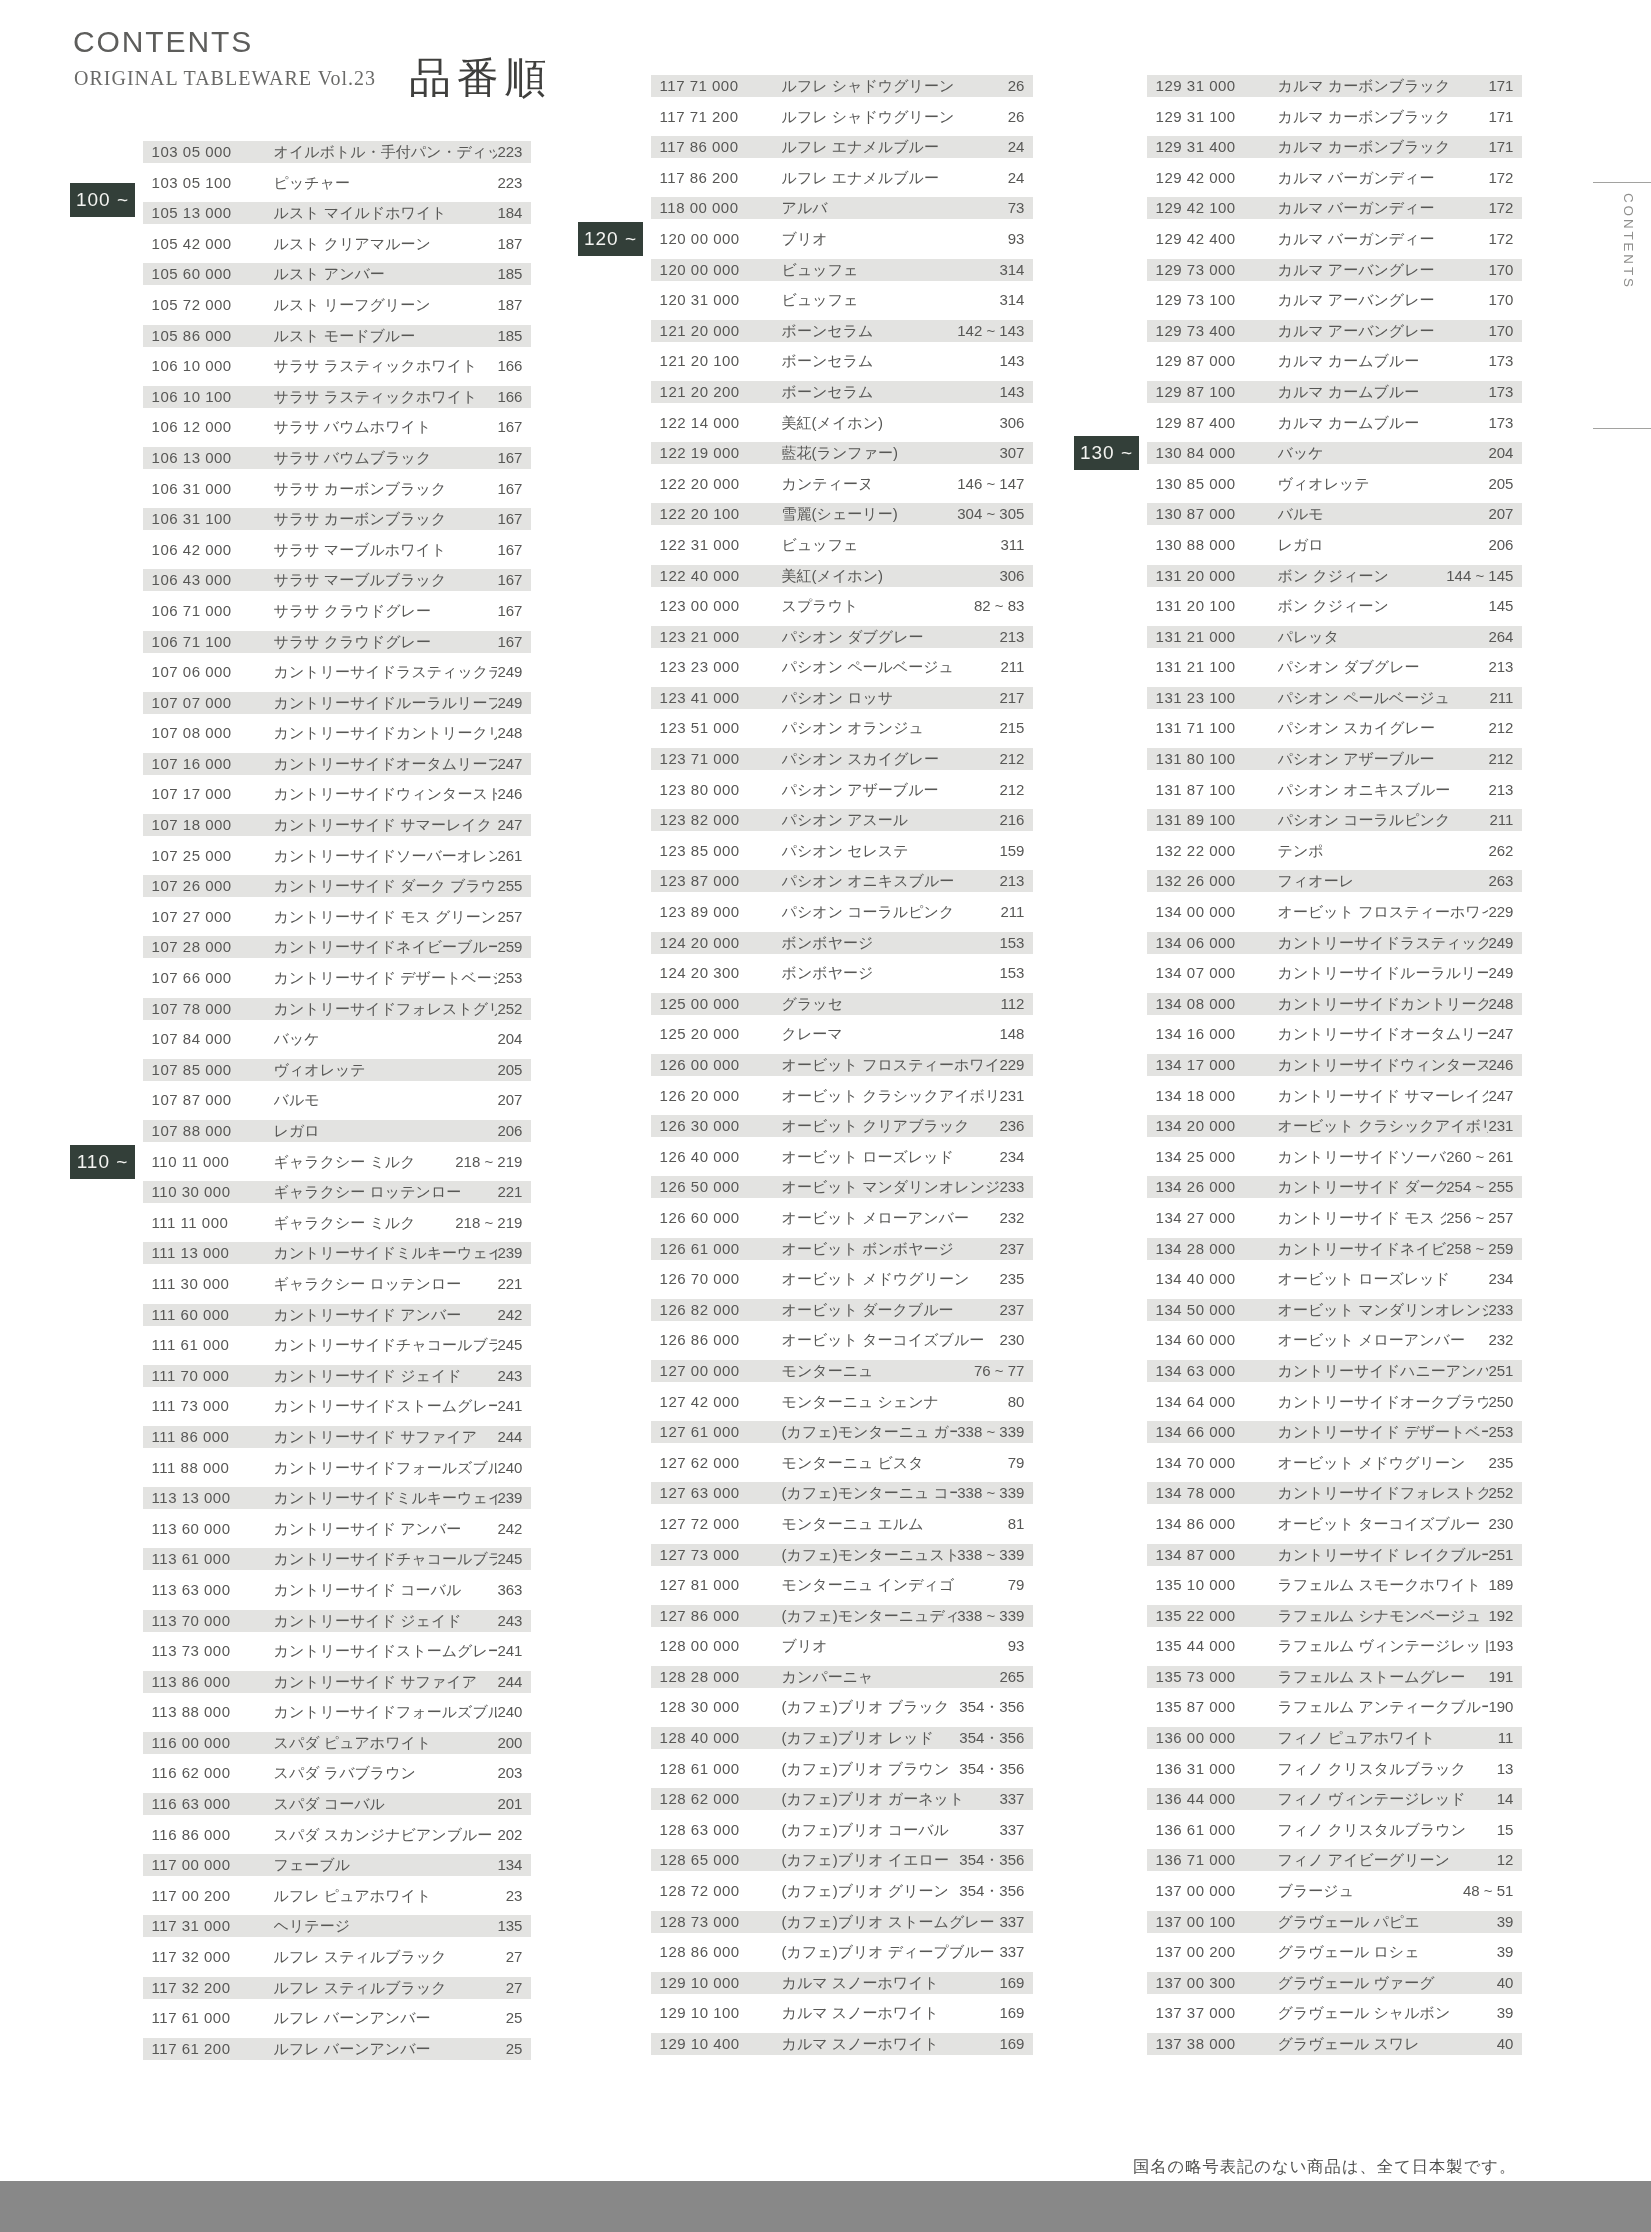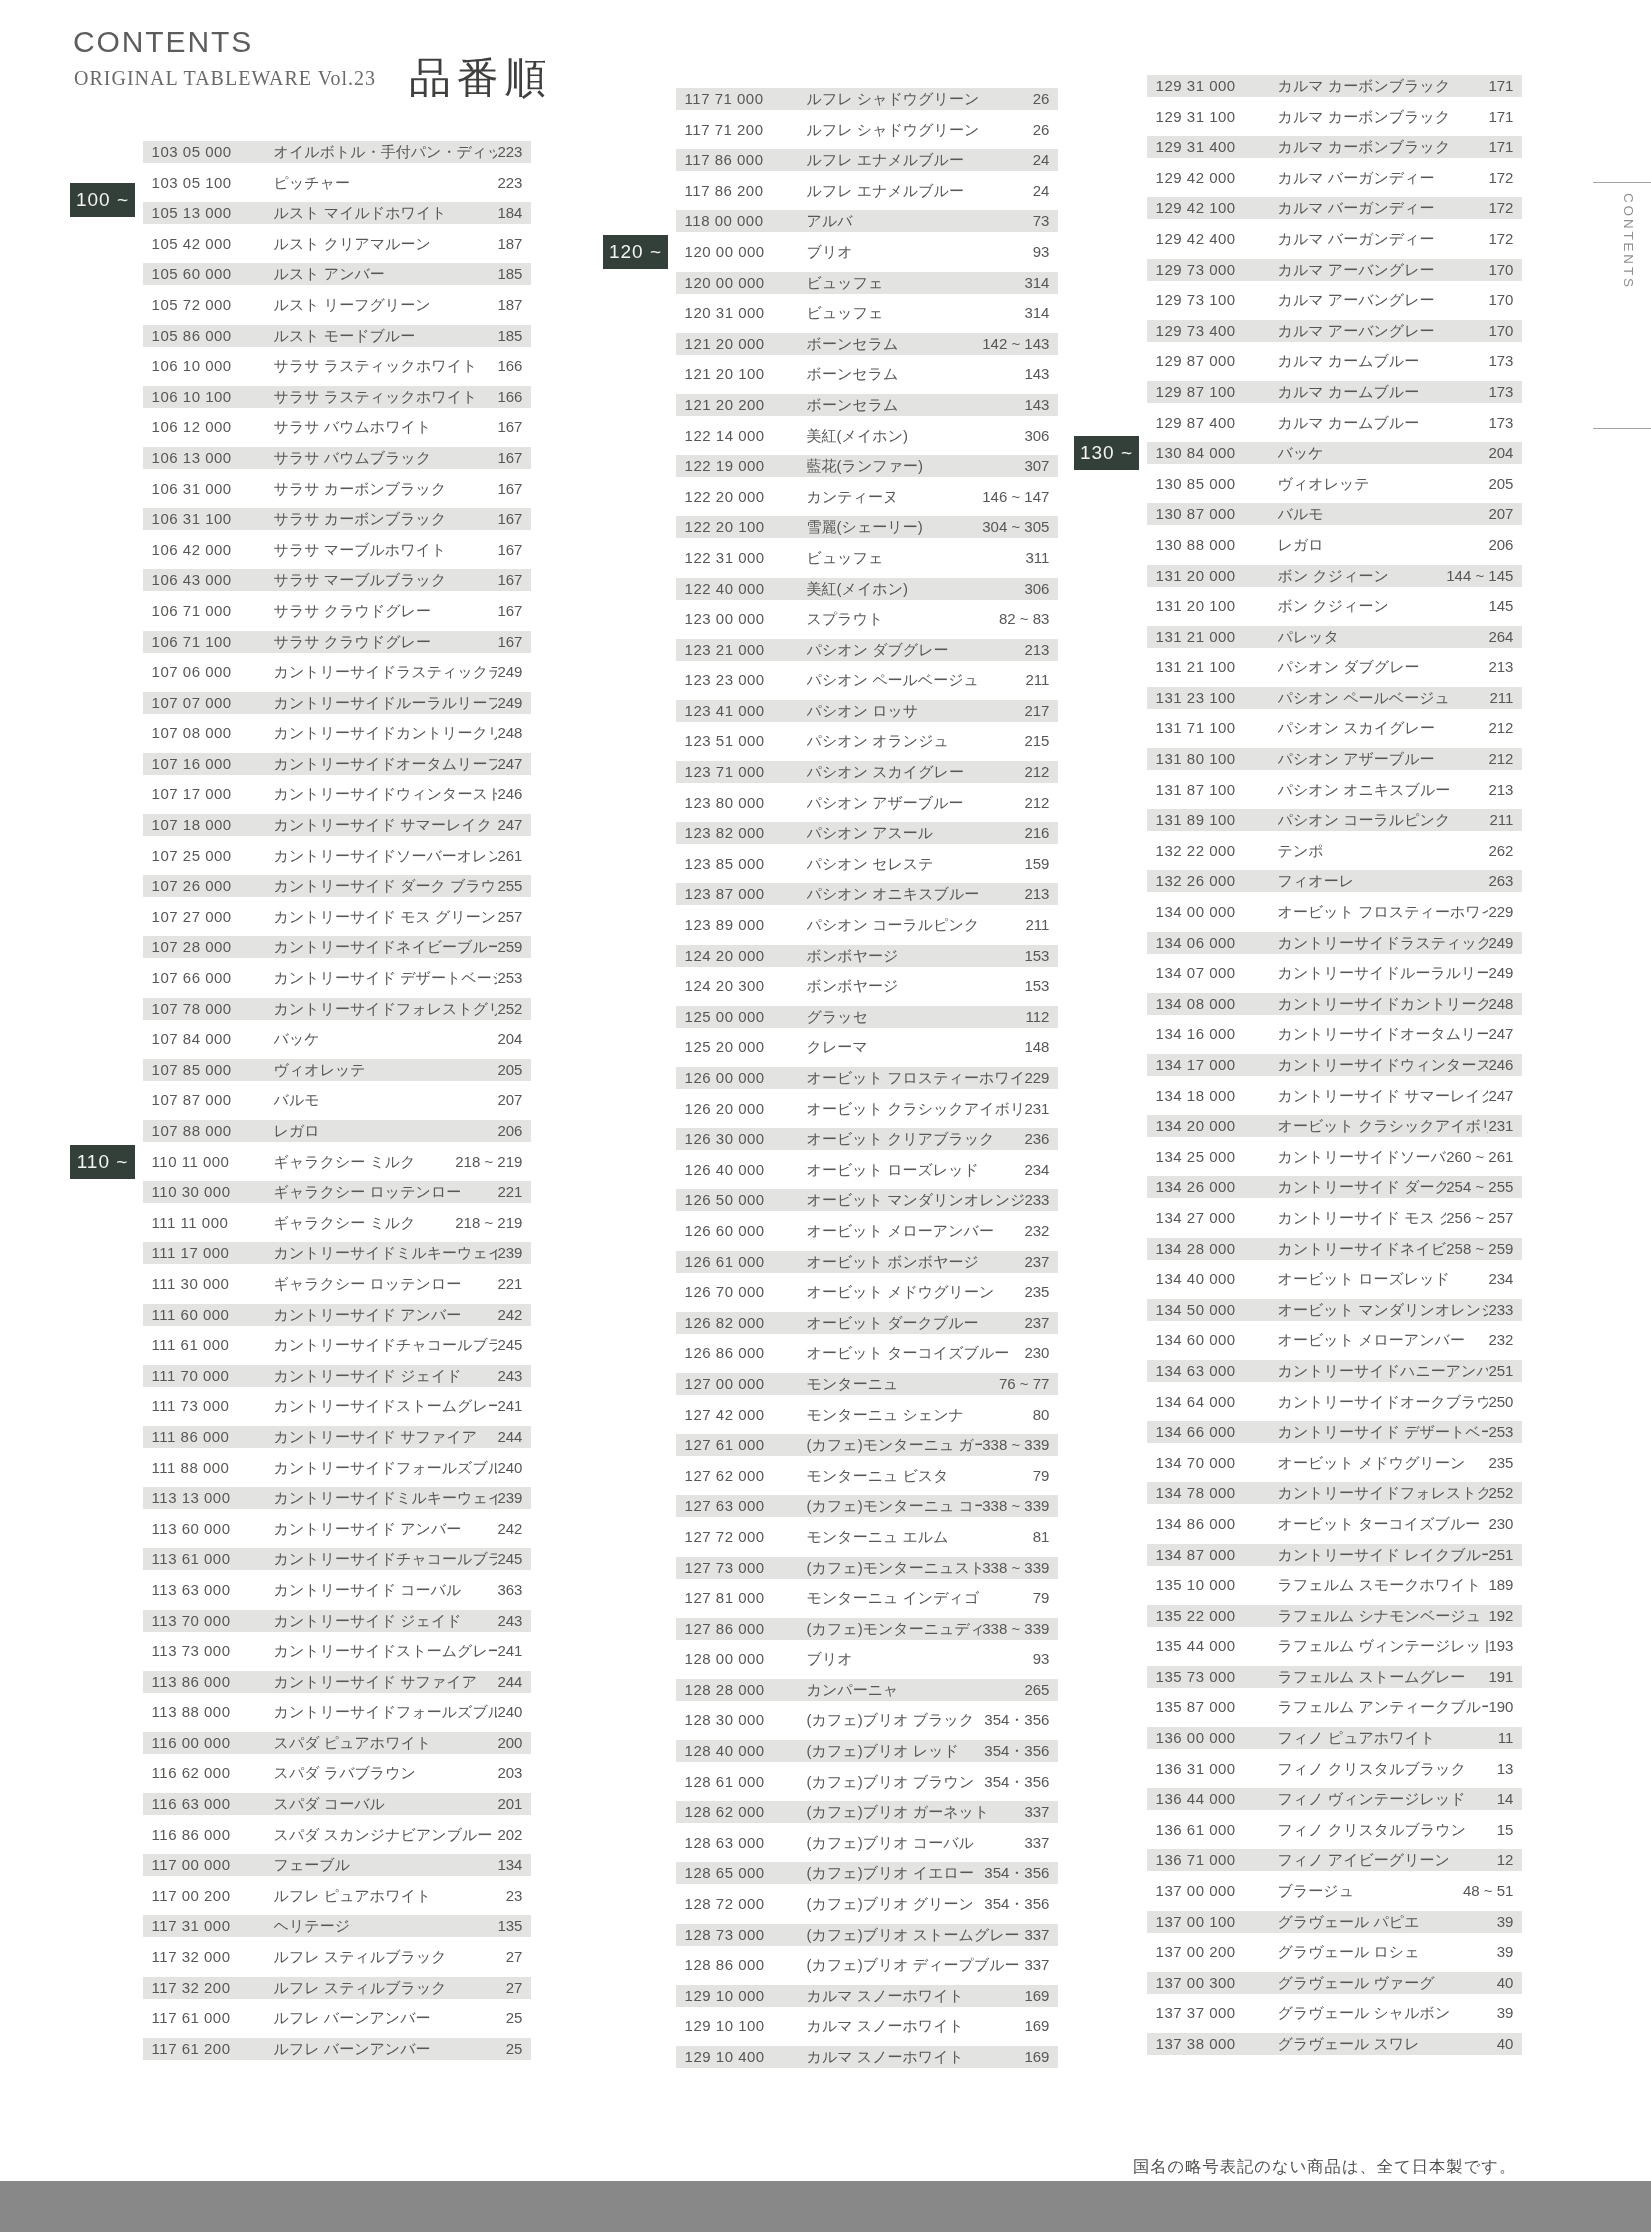--- a/index.html
+++ b/index.html
@@ -21,21 +21,21 @@
     font-size:20px; letter-spacing:1px; color:#6a6a68;
   }
   .kanji-label {
     position:absolute; left:409px; top:50px;
     font-size:42px; letter-spacing:5.7px; color:#3f3f3d; font-weight:500;
   }
 
   
   .column { position:absolute; }
   .col-0 { left:143px; top:141px; width:388px; }
-  .col-1 { left:676px; top:75px;  width:382px;margin-top:13px; }
+  .col-1 { left:651px; top:75px;  width:382px; }
   .col-2 { left:1147px; top:75px; width:375px; }
 
   .row {
     height:22px; margin-bottom:8.6px;
     display:flex; align-items:center;
     font-size:15px; line-height:22px; color:#57575"?";
   }
   .row { color:#575755; }
   .row.shaded { background:#e3e3e1; }
   .row .code { flex:none; width:122px; padding-left:8.6px; letter-spacing:0.5px; white-space:nowrap; }
@@ -253,21 +253,21 @@
         <span class="code">110 30 000</span>
         <span class="name">ギャラクシー ロッテンロー</span>
         <span class="pg">221</span>
       </div>
       <div class="row">
         <span class="code">111 11 000</span>
         <span class="name">ギャラクシー ミルク</span>
         <span class="pg">218 ~ 219</span>
       </div>
       <div class="row shaded">
-        <span class="code">111 17 000</span>
+        <span class="code">111 13 000</span>
         <span class="name">カントリーサイドミルキーウェイ</span>
         <span class="pg">239</span>
       </div>
       <div class="row">
         <span class="code">111 30 000</span>
         <span class="name">ギャラクシー ロッテンロー</span>
         <span class="pg">221</span>
       </div>
       <div class="row shaded">
         <span class="code">111 60 000</span>

